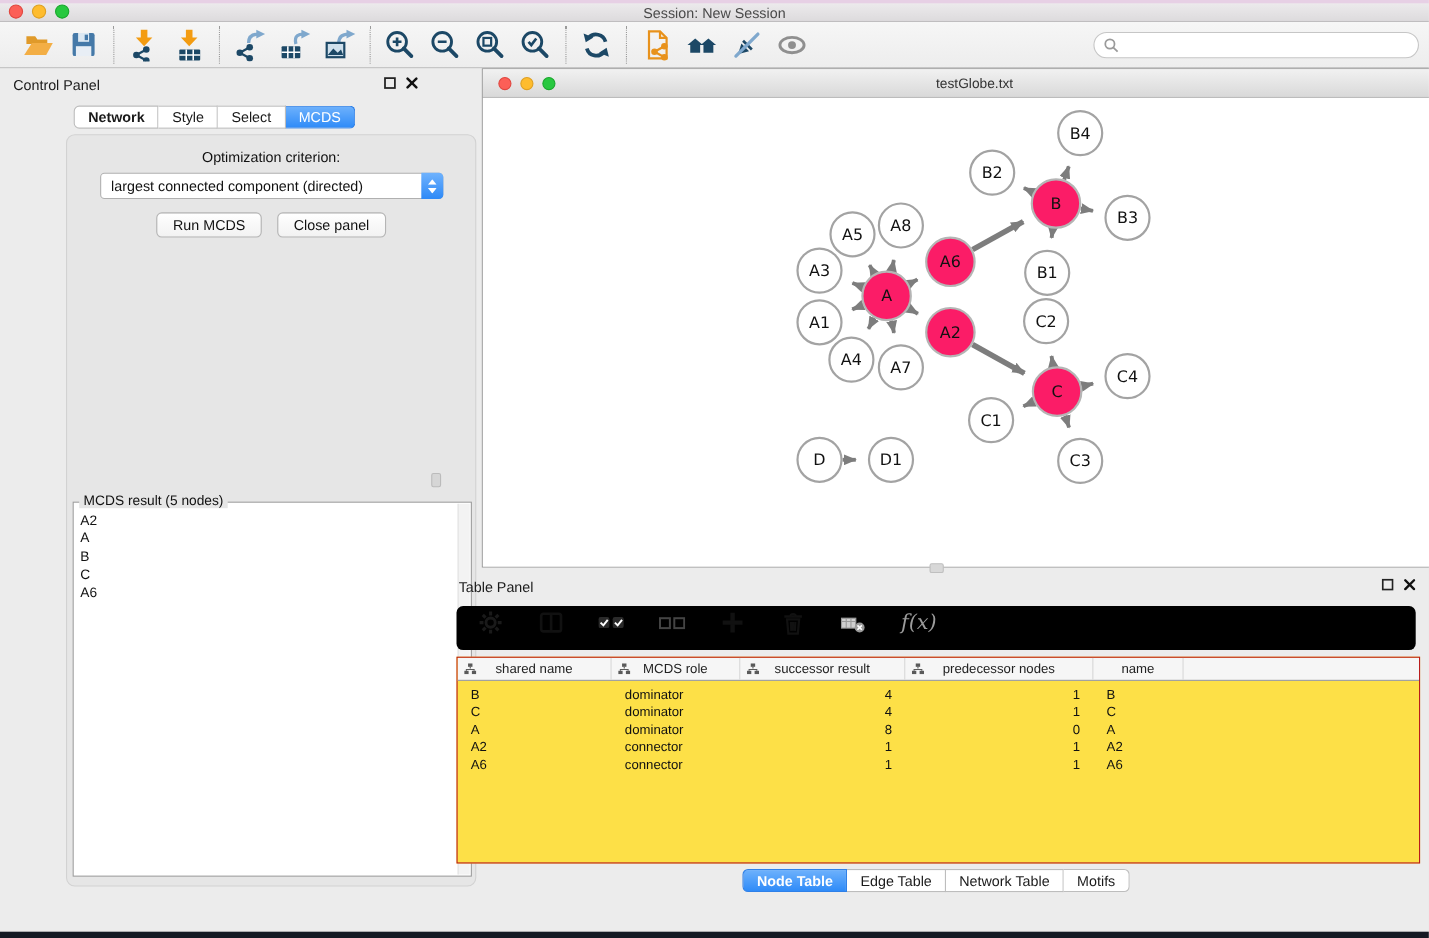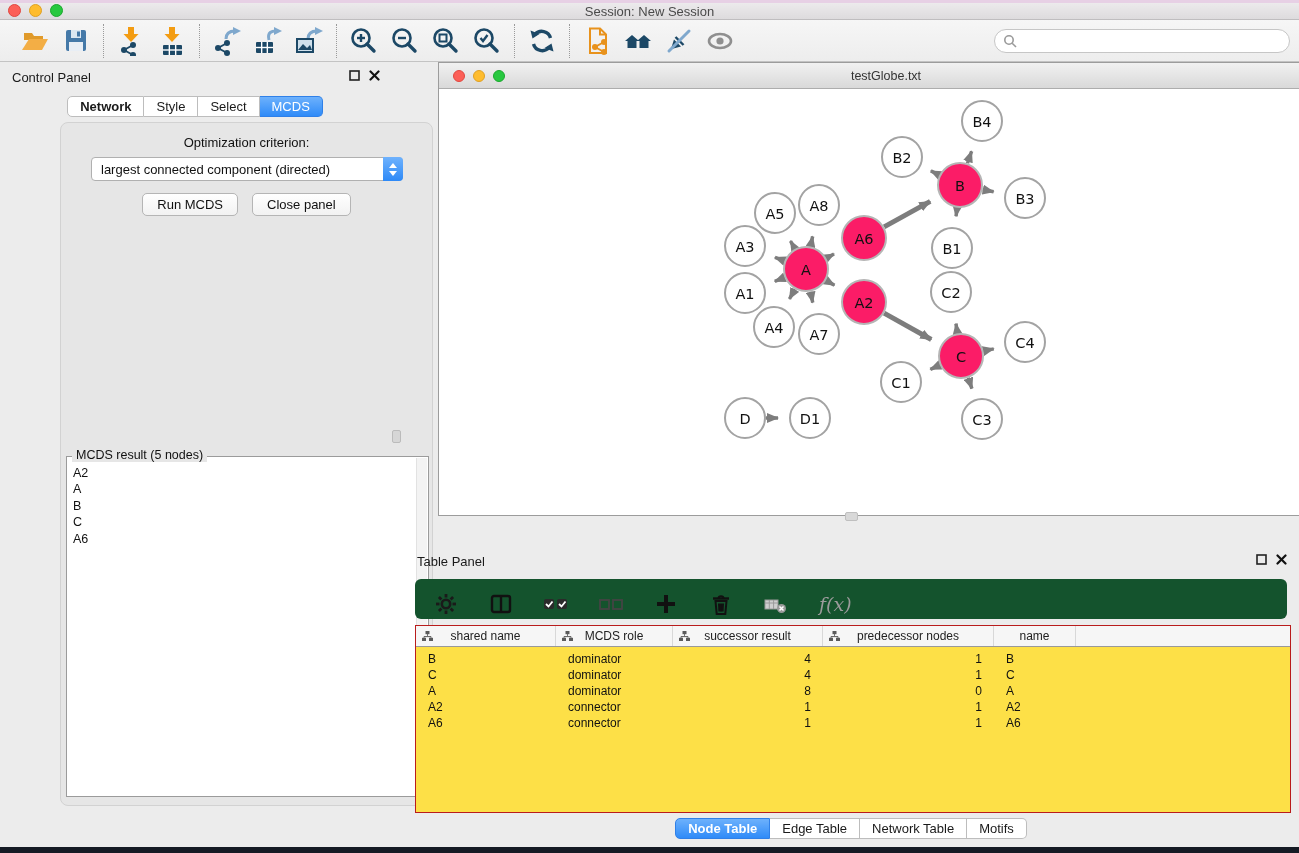--- a/index.html
+++ b/index.html
@@ -71,23 +71,23 @@
   #nw-title { position:absolute; left:0; right:0; top:6px; text-align:center; font-size:12.5px; color:#333; }
   #nw-canvas { position:absolute; left:0; top:26px; right:0; bottom:0; background:#fff; }
   #graph-svg { position:absolute; inset:0; }
   #nw-grip { position:absolute; right:1px; bottom:1px; width:15px; height:15px; }
 
   
   #splitter-h-handle { position:absolute; left:845px; top:512px; width:13px; height:9px;
     background:#d8d8d8; border:1px solid #bfbfbf; border-radius:2px; z-index:5; }
 
   
-  #table-panel { position:absolute; left:403px; top:518px; width:896px; height:300px;margin-top:28px; }
+  #table-panel { position:absolute; left:403px; top:518px; width:896px; height:300px; }
   #tp-toolbar { position:absolute; left:12px; top:33px; width:872px; height:40px;
-    background:#14532d; border-radius:6px; display:flex; align-items:flex-end; gap:31px; padding-left:19px; }
+    background:#000000; border-radius:6px; display:flex; align-items:flex-start; gap:31px; padding-left:19px; }
   .tpbtn { display:flex; align-items:center; justify-content:center; background:transparent; border:none; height:30px; }
   .fx { font-family:"DejaVu Serif", serif; font-style:italic; font-size:19px; color:#9b9b9b; }
   #tp-table { position:absolute; left:12px; top:79px; width:876px; height:188px; background:#fde047; border:1px solid #b91c1c; overflow:hidden; }
   #tbl-head { display:flex; height:21px; background:#f6f6f6; border-bottom:1px solid #999; }
   .th { position:relative; display:flex; align-items:center; justify-content:center; font-size:12px; color:#222;
     border-right:1px solid #d8d8d8; height:100%; }
   .th .tree { position:absolute; left:6px; top:5px; }
   #tbl-body { padding-top:4px; }
   .tr { display:flex; height:16px; }
   .td { font-size:12px; color:#111; line-height:16px; white-space:nowrap; overflow:hidden; }

